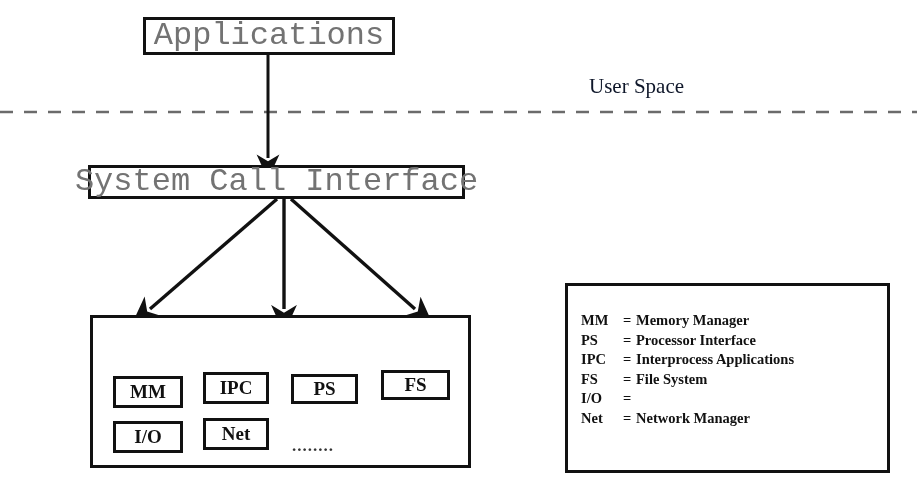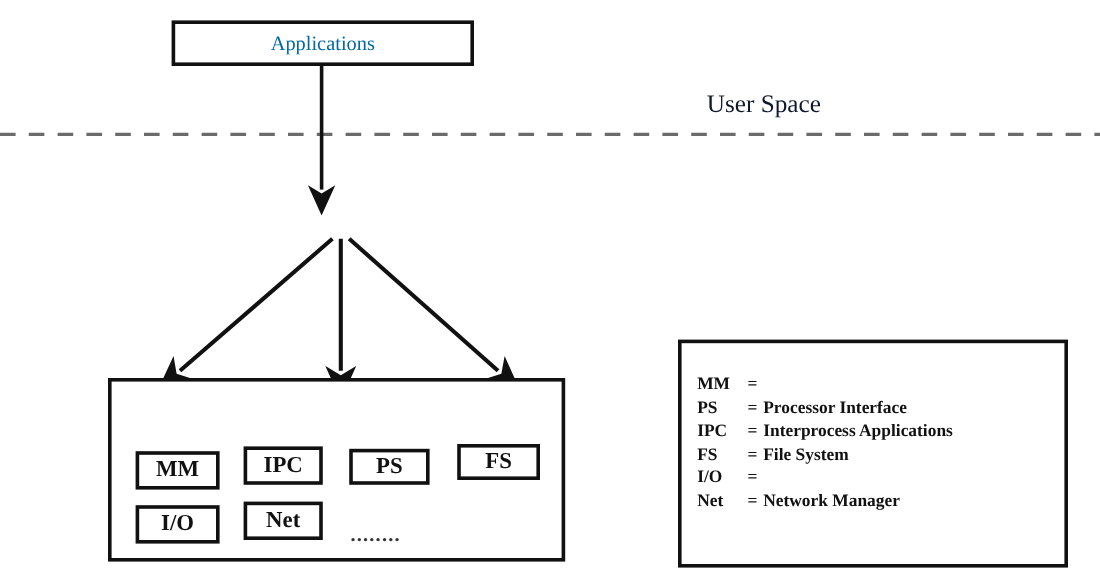--- a/index.html
+++ b/index.html
@@ -26,23 +26,23 @@
   .box {
     position: absolute;
     box-sizing: border-box;
     background: #ffffff;
     border: 3px solid #111111;
     display: flex;
     align-items: center;
     justify-content: center;
   }
   .box-label {
-    font-family: Liberation Serif, serif;
-    font-size: 17px;
-    color: #0369a1;
+    font-family: Liberation Mono, monospace;
+    font-size: 32px;
+    color: #737373;
     line-height: 1;
     white-space: nowrap;
   }
   #applications-box {
     left: 143px;
     top: 17px;
     width: 252px;
     height: 38px;
   }
   #sci-box {
@@ -154,20 +154,23 @@
 
     <line x1="277" y1="199" x2="150" y2="309" stroke="#111111" stroke-width="3.4" marker-end="url(#arrowhead)"></line>
     <line x1="284" y1="199" x2="284" y2="309" stroke="#111111" stroke-width="3.4" marker-end="url(#arrowhead)"></line>
     <line x1="291" y1="199" x2="415" y2="309" stroke="#111111" stroke-width="3.4" marker-end="url(#arrowhead)"></line>
   </svg>
 
   <div class="box" id="applications-box">
     <span class="box-label">Applications</span>
   </div>
 
+  <div class="box" id="sci-box">
+    <span class="box-label">System Call Interface</span>
+  </div>
 
   <div class="space-label" id="user-space-label">User Space</div>
 
   <div class="box" id="kernel-box">
 
     <div class="module" style="left:20px; top:58px; width:70px; height:32px;">
       <span>MM</span>
     </div>
     <div class="module" style="left:110px; top:54px; width:66px; height:32px;">
       <span>IPC</span>
@@ -187,20 +190,21 @@
     </div>
   </div>
 
   <div id="ellipsis">........</div>
 
   <div id="legend-box">
     <ul id="legend-list">
         <li class="legend-row">
           <span class="legend-abbr">MM</span>
           <span class="legend-eq">=</span>
+          <span class="legend-desc">Memory Manager</span>
         </li>
         <li class="legend-row">
           <span class="legend-abbr">PS</span>
           <span class="legend-eq">=</span>
           <span class="legend-desc">Processor Interface</span>
         </li>
         <li class="legend-row">
           <span class="legend-abbr">IPC</span>
           <span class="legend-eq">=</span>
           <span class="legend-desc">Interprocess Applications</span>

